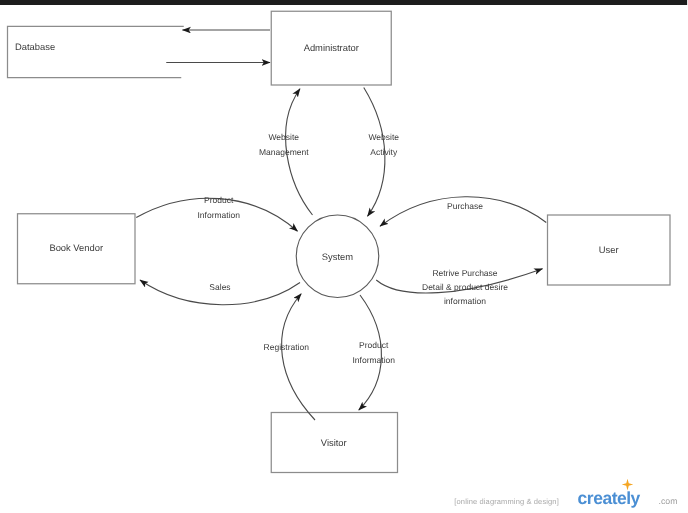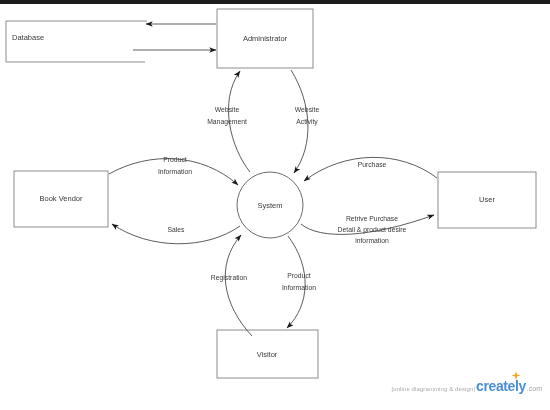--- a/index.html
+++ b/index.html
@@ -53,24 +53,24 @@
     stroke-width: 0.9;
   }
   .flow-line {
     fill: none;
     stroke: #4a4a4a;
     stroke-width: 0.9;
   }
   .watermark {
     position: absolute;
     right: 8px;
-    bottom: 16px;
+    bottom: 4px;
     display: flex;
     align-items: baseline;
-    gap: 1px;
+    gap: 15px;
   }
   .wm-tag {
     font-size: 6px;
     color: #a9a9a9;
     font-family: "Liberation Sans", sans-serif;
     letter-spacing: 0.1px;
   }
   .wm-brand {
     position: relative;
     font-size: 14px;

